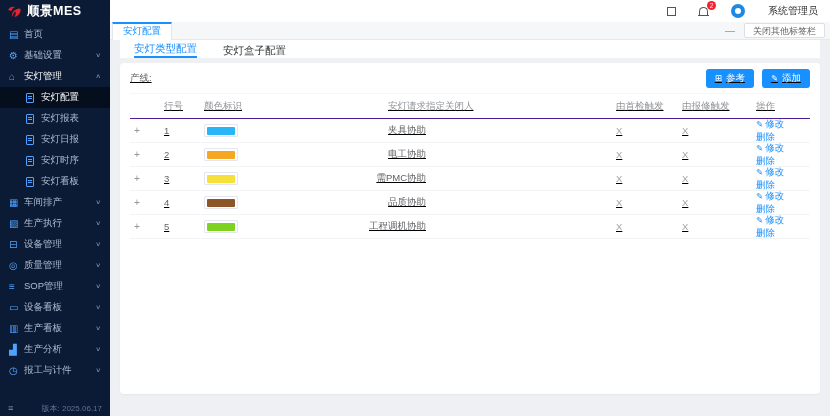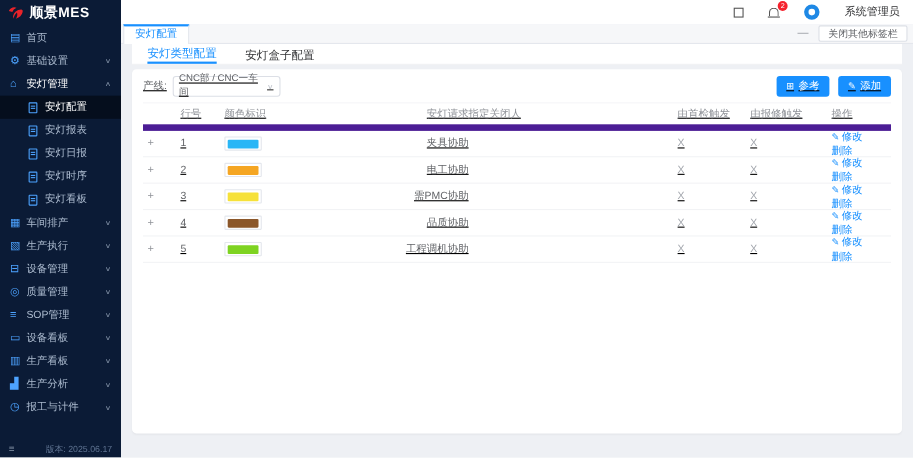--- a/index.html
+++ b/index.html
@@ -48,21 +48,21 @@
   .panel { margin-top:4px; background:#fff; border-radius:4px; height:331px; padding:0 10px; box-shadow:0 1px 2px rgba(0,0,0,.04);text-decoration:underline; }
 
   .toolbar { height:31px; display:flex; align-items:center; border-bottom:1px solid #f5f6f8; }
   .flabel { color:#606266; font-size:9.5px; margin-right:5px; }
   .select { width:98px; height:19px; border:1px solid #dcdfe6; border-radius:3px; display:flex; align-items:center; justify-content:space-between; padding:0 5px; color:#606266; font-size:8.8px; cursor:pointer; background:#fff; }
   .select .sel-chev { color:#c0c4cc; font-size:8px; transform:scaleY(.8); }
   .toolbar-right { margin-left:auto; display:flex; gap:8px; }
   .btn { background:#1890ff; color:#fff; border:none; border-radius:3px; height:19px; font-size:9.5px; padding:0 9px; display:flex; align-items:center; gap:4px; cursor:pointer; font-family:inherit; }
   .btn .bic { font-size:8.5px; }
 
-  .thead { display:flex; height:25px; align-items:center; color:#909399; border-bottom:6px solid #4c1d95; font-size:9.5px; }
+  .thead { display:flex; height:25px; align-items:center; color:#909399; border-bottom:1px solid #4c1d95; font-size:9.5px; }
   .tr { display:flex; height:24px; align-items:center; color:#606266; border-bottom:1px solid #f2f3f5; font-size:9.5px; }
   .td,.th { flex:none; }
   .c0{width:34px;} .c1{width:40px;} .c2{width:74px;} .c3{width:148px;text-align:right;} .c4{width:160px;} .c5{width:96px;padding-left:30px;} .c6{width:74px;} .c7{flex:1;}
   .expand { color:#909399; font-size:10px; cursor:pointer; padding-left:4px; display:inline-block; }
   .swatch-box { width:34px; height:13px; border:1px solid #e4e7ed; background:#fff; display:flex; align-items:center; justify-content:center; border-radius:1px; }
   .swatch { width:28px; height:8px; border-radius:1px; display:block; }
   .xmark { color:#a0a4ab; }
   .link { color:#1890ff; cursor:pointer; display:inline-flex; align-items:center; gap:2px; margin-right:9px; }
   .link .lic { font-size:8.5px; }
 </style>
@@ -184,24 +184,20 @@
 
 <div class="content">
   <div class="subtabs">
     <span class="stab on">安灯类型配置</span>
     <span class="stab">安灯盒子配置</span>
   </div>
 
   <div class="panel">
     <div class="toolbar">
       <span class="flabel">产线:</span>
-      <div class="select">
-        <span>CNC部 / CNC一车间</span>
-        <span class="sel-chev">∨</span>
-      </div>
       <div class="toolbar-right">
         <button class="btn">
           <span class="bic">⊞</span>
           <span>参考</span>
         </button>
         <button class="btn">
           <span class="bic">✎</span>
           <span>添加</span>
         </button>
       </div>

